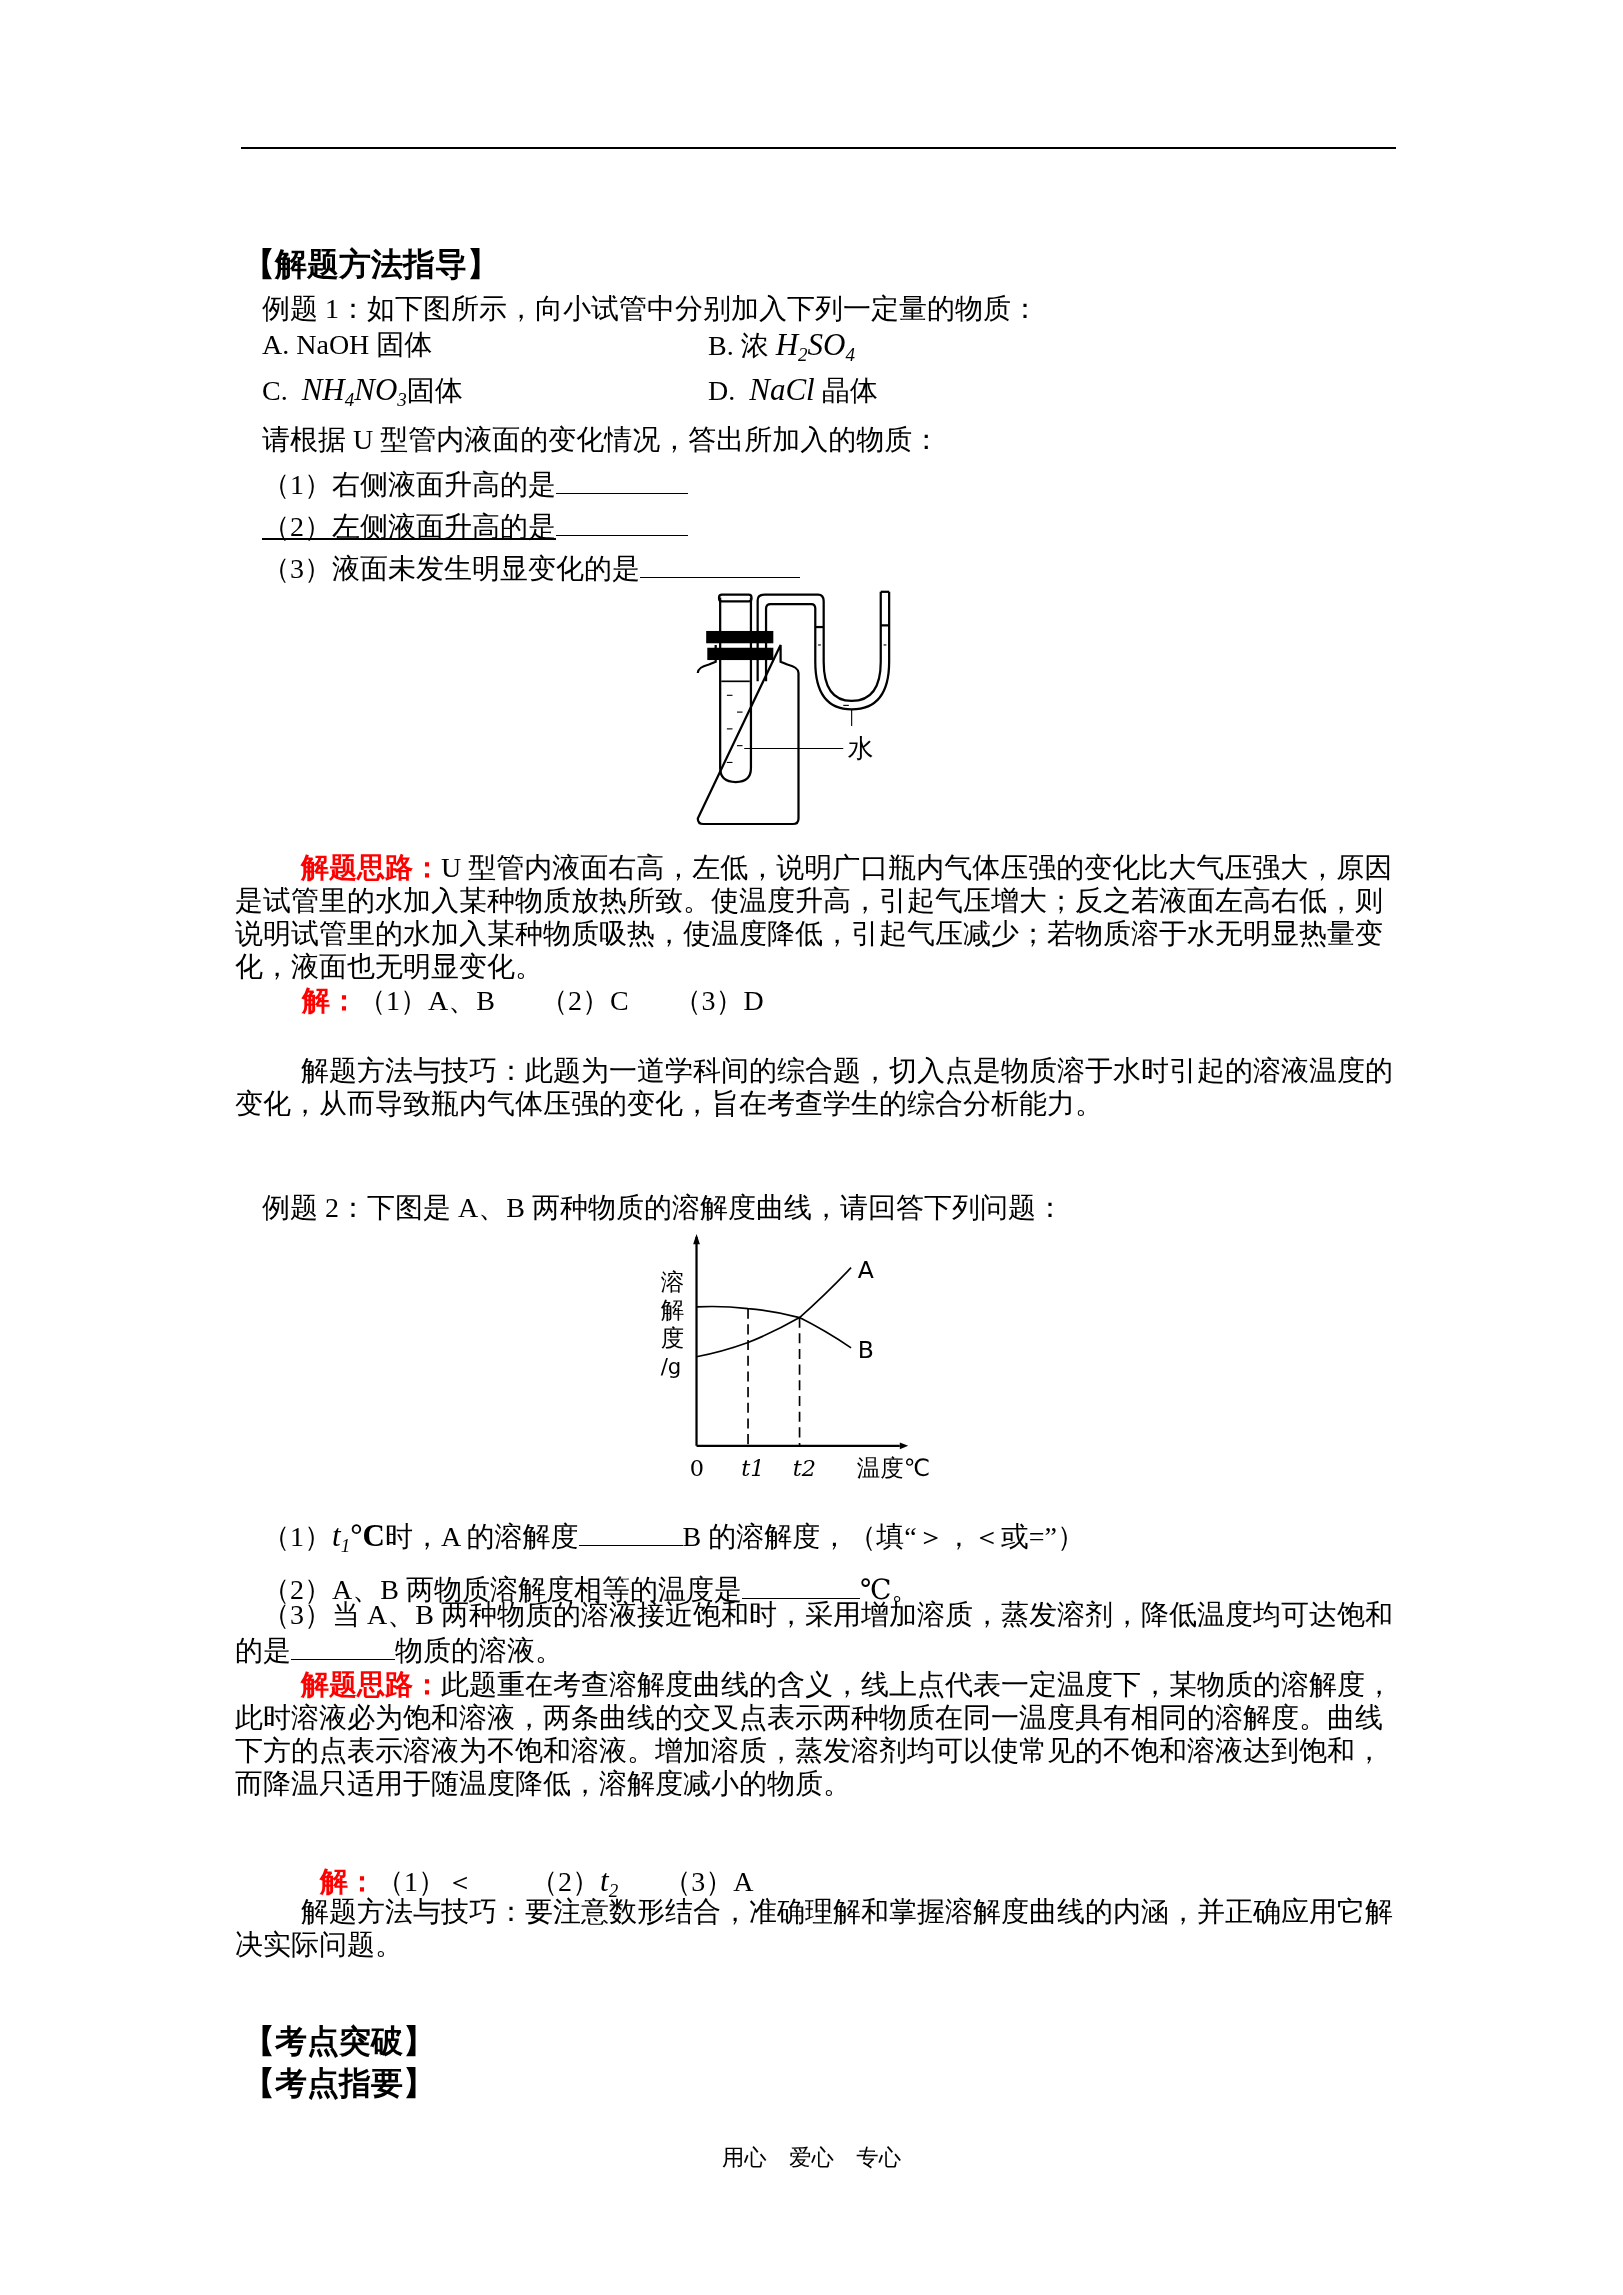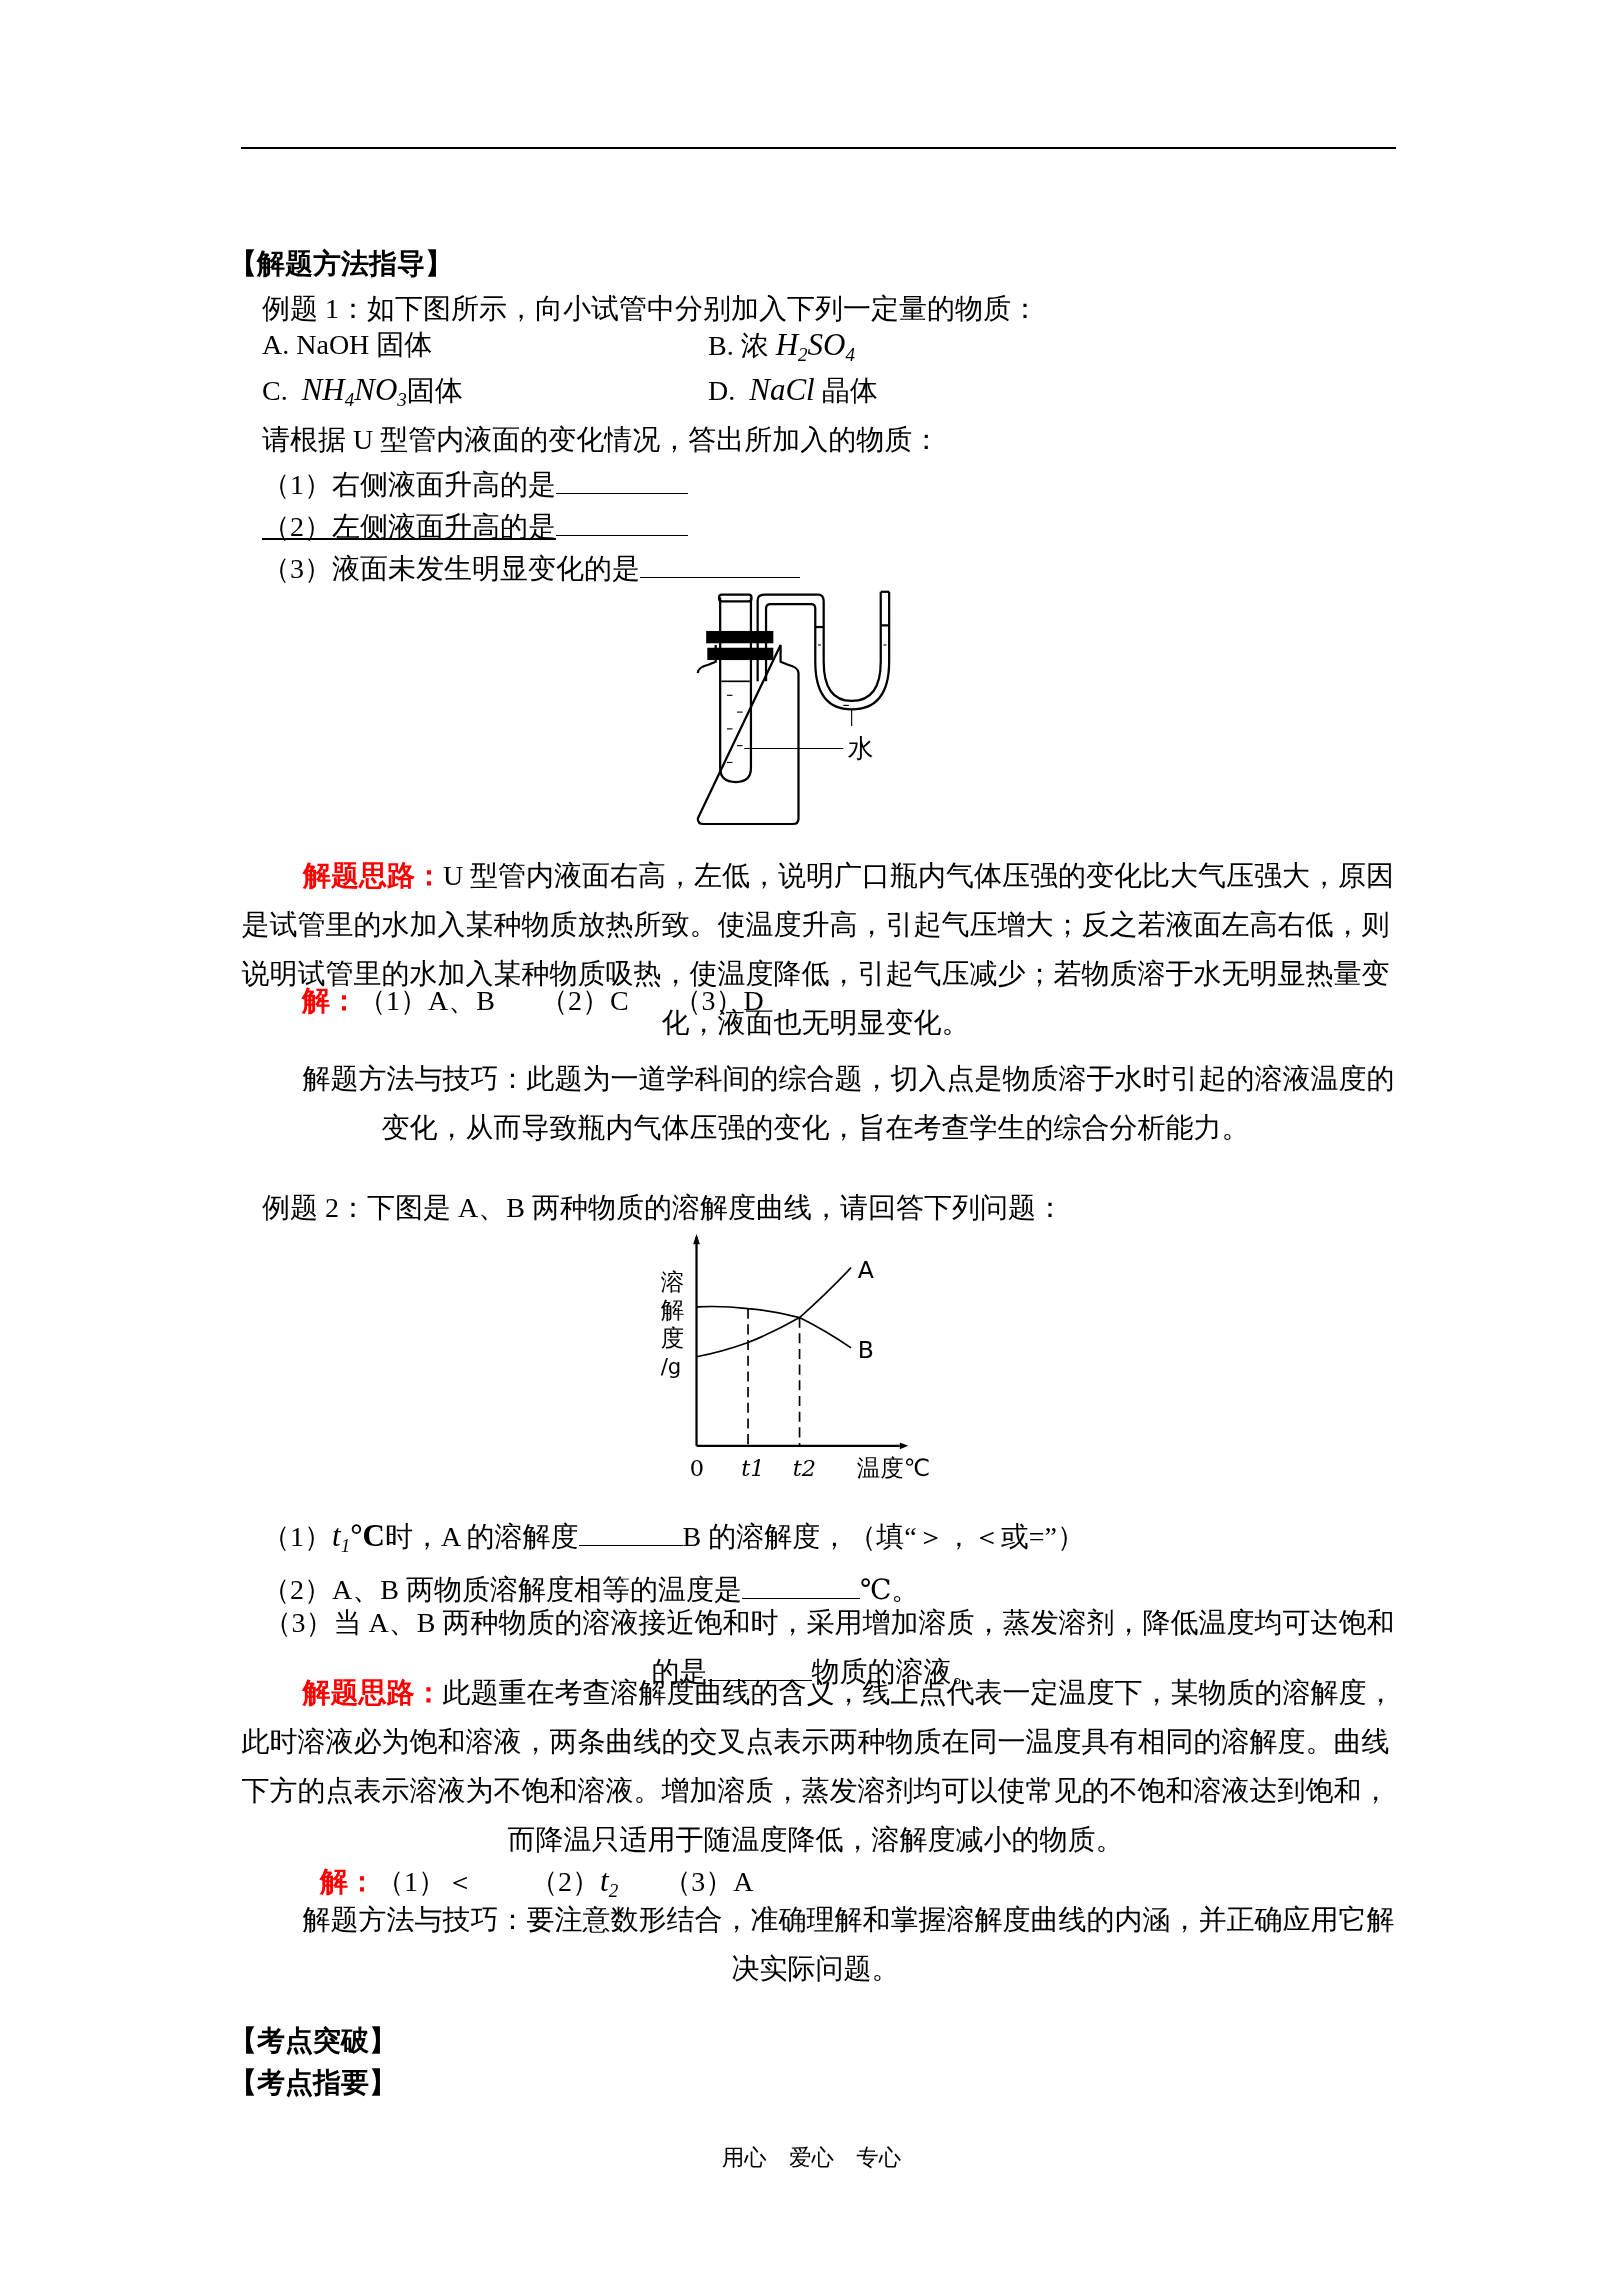--- a/index.html
+++ b/index.html
@@ -2,23 +2,23 @@
 <html style="font-size:9px"><head>
 <meta charset="utf-8">
 <style>
   html, body { margin: 0; padding: 0; background: #ffffff; }
   body {
     width: 1623px; height: 2295px; position: relative; overflow: hidden;
     font-family: "Liberation Serif", "DejaVu Serif", serif;
     color: #000;
   }
   .header-rule { position: absolute; left: 241px; top: 147px; width: 1155px; height: 2.2px; background: #000; }
-  .section-head { position: absolute; left: 229px; font-weight: bold; font-size: 28px; line-height: 34px; }
+  .section-head { position: absolute; left: 243px; font-weight: bold; font-size: 32px; line-height: 34px; }
   .line { position: absolute; font-size: 28px; line-height: 34px; white-space: nowrap; }
-  .para { position: absolute; font-size: 28px; line-height: 49px; text-align: center; }
+  .para { position: absolute; font-size: 28px; line-height: 33px; }
   .red { color: #ff0000; font-weight: bold; }
   .blank { display: inline-block; border-bottom: 1.7px solid #000; height: 28px; vertical-align: baseline; }
   .formula { font-style: italic; font-size: 31px; }
   .formula sub { font-size: 19px; vertical-align: -5.6px; }
   .footer { position: absolute; left: 0; width: 1623px; top: 2142px; text-align: center; font-size: 22.4px; word-spacing: 28px; }
   .figure { position: absolute; }
 </style>
 </head>
 <body>
 

